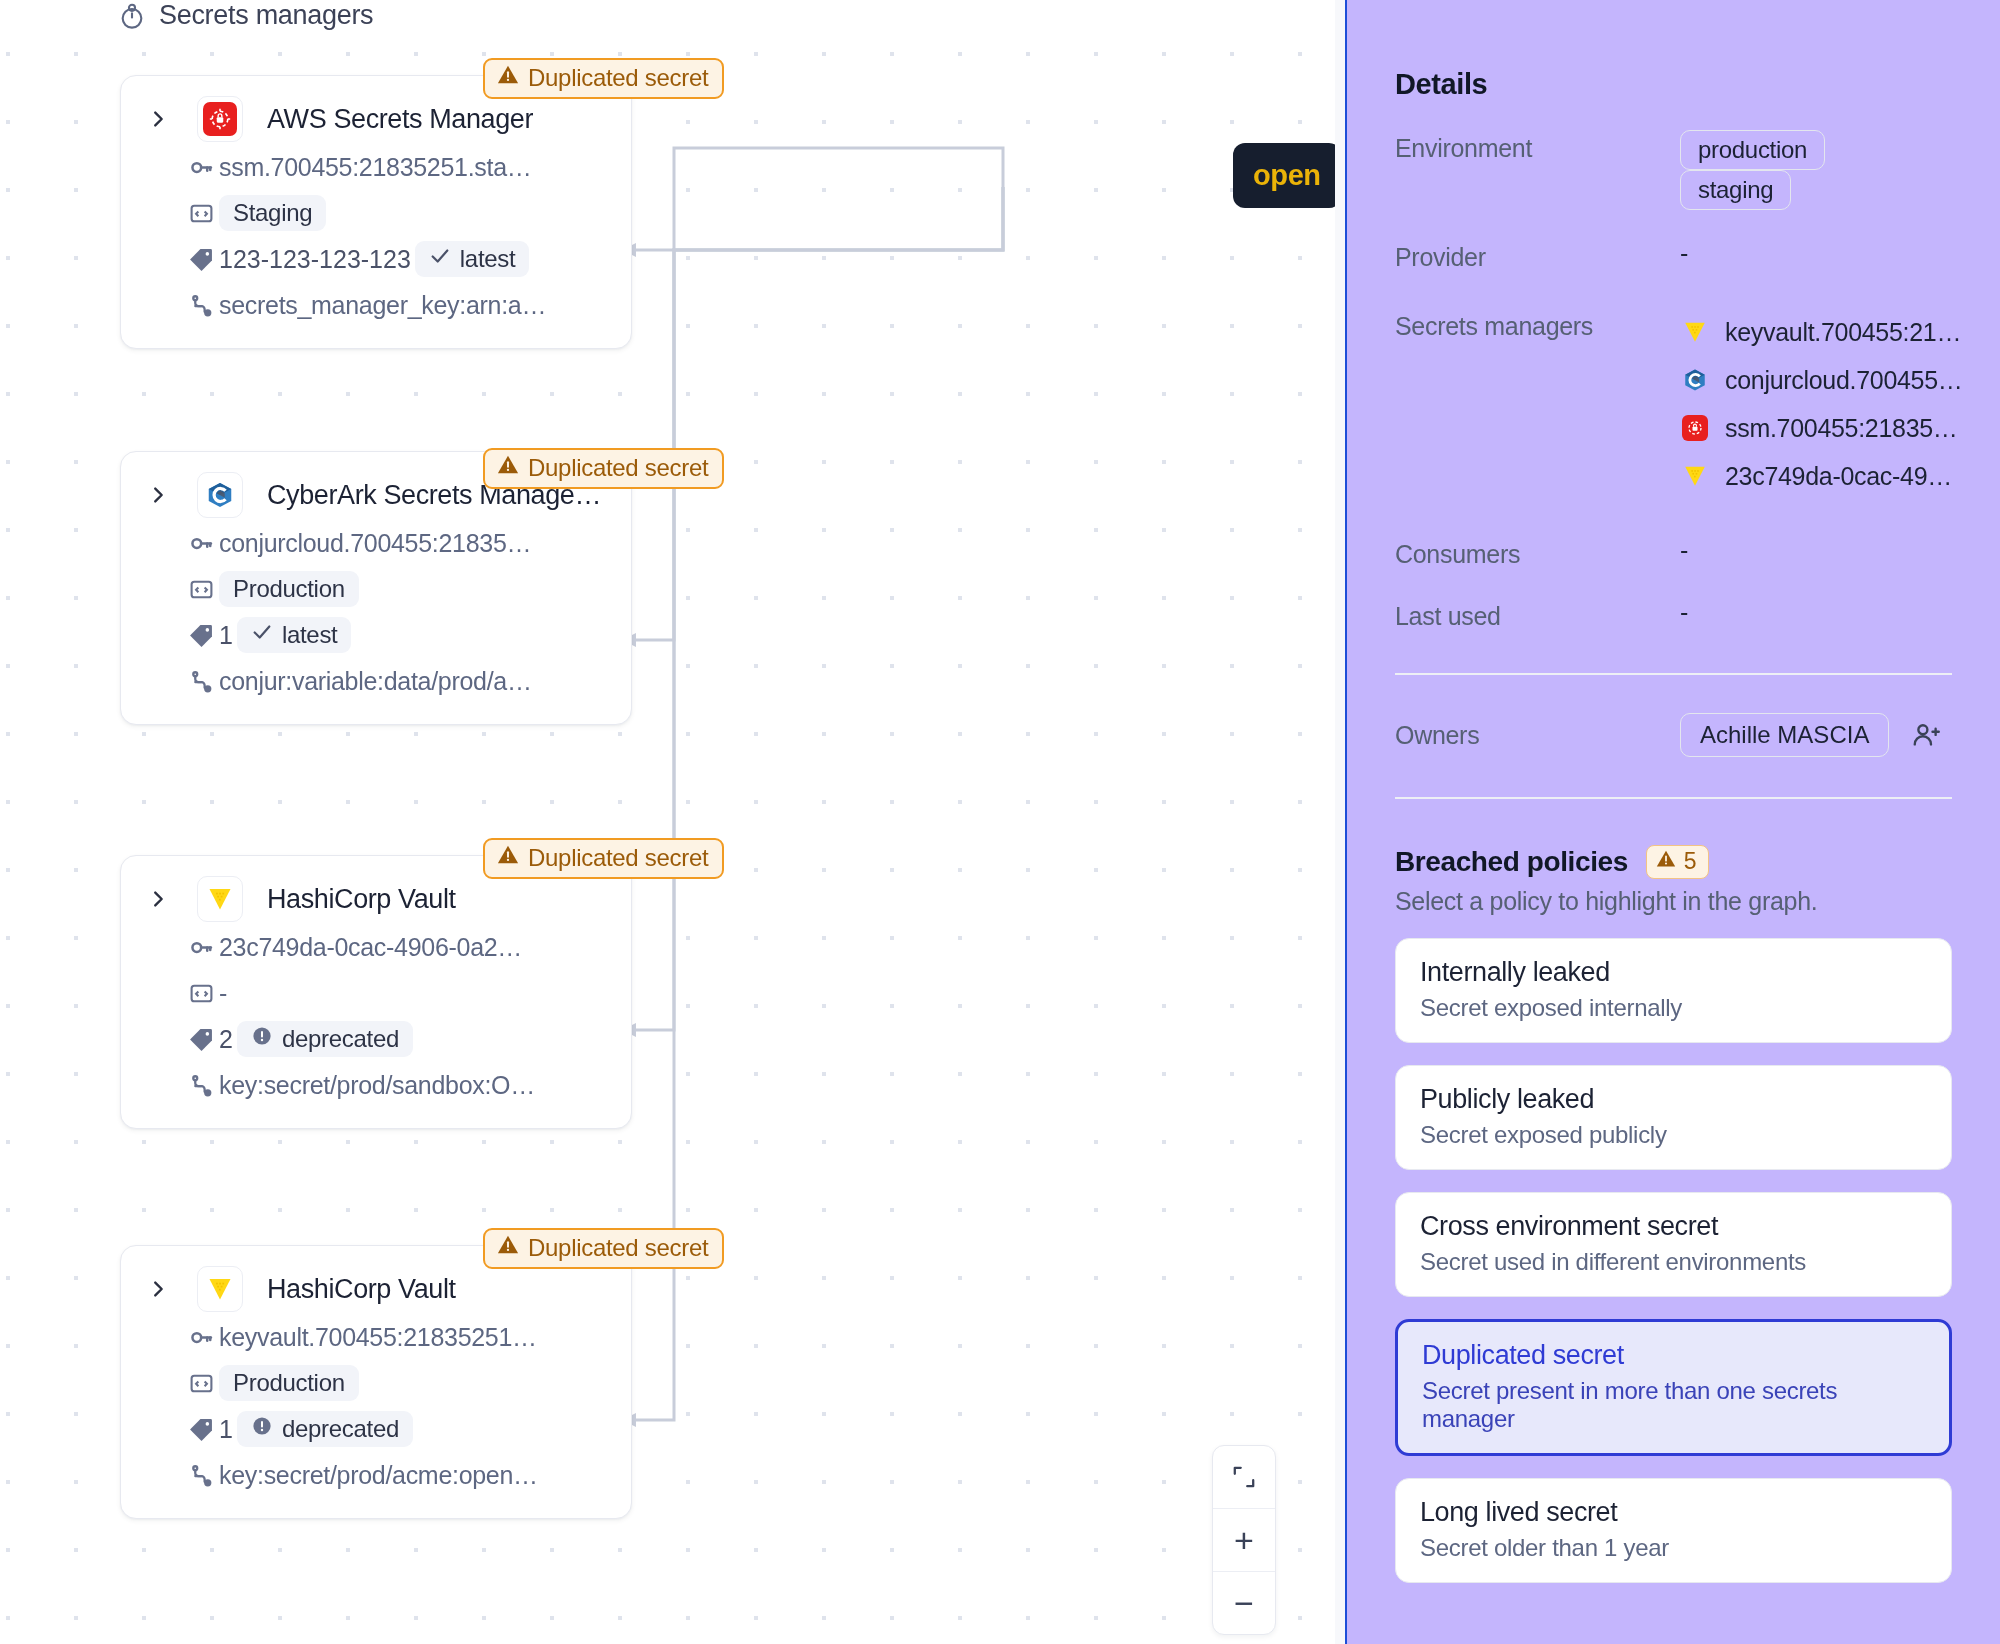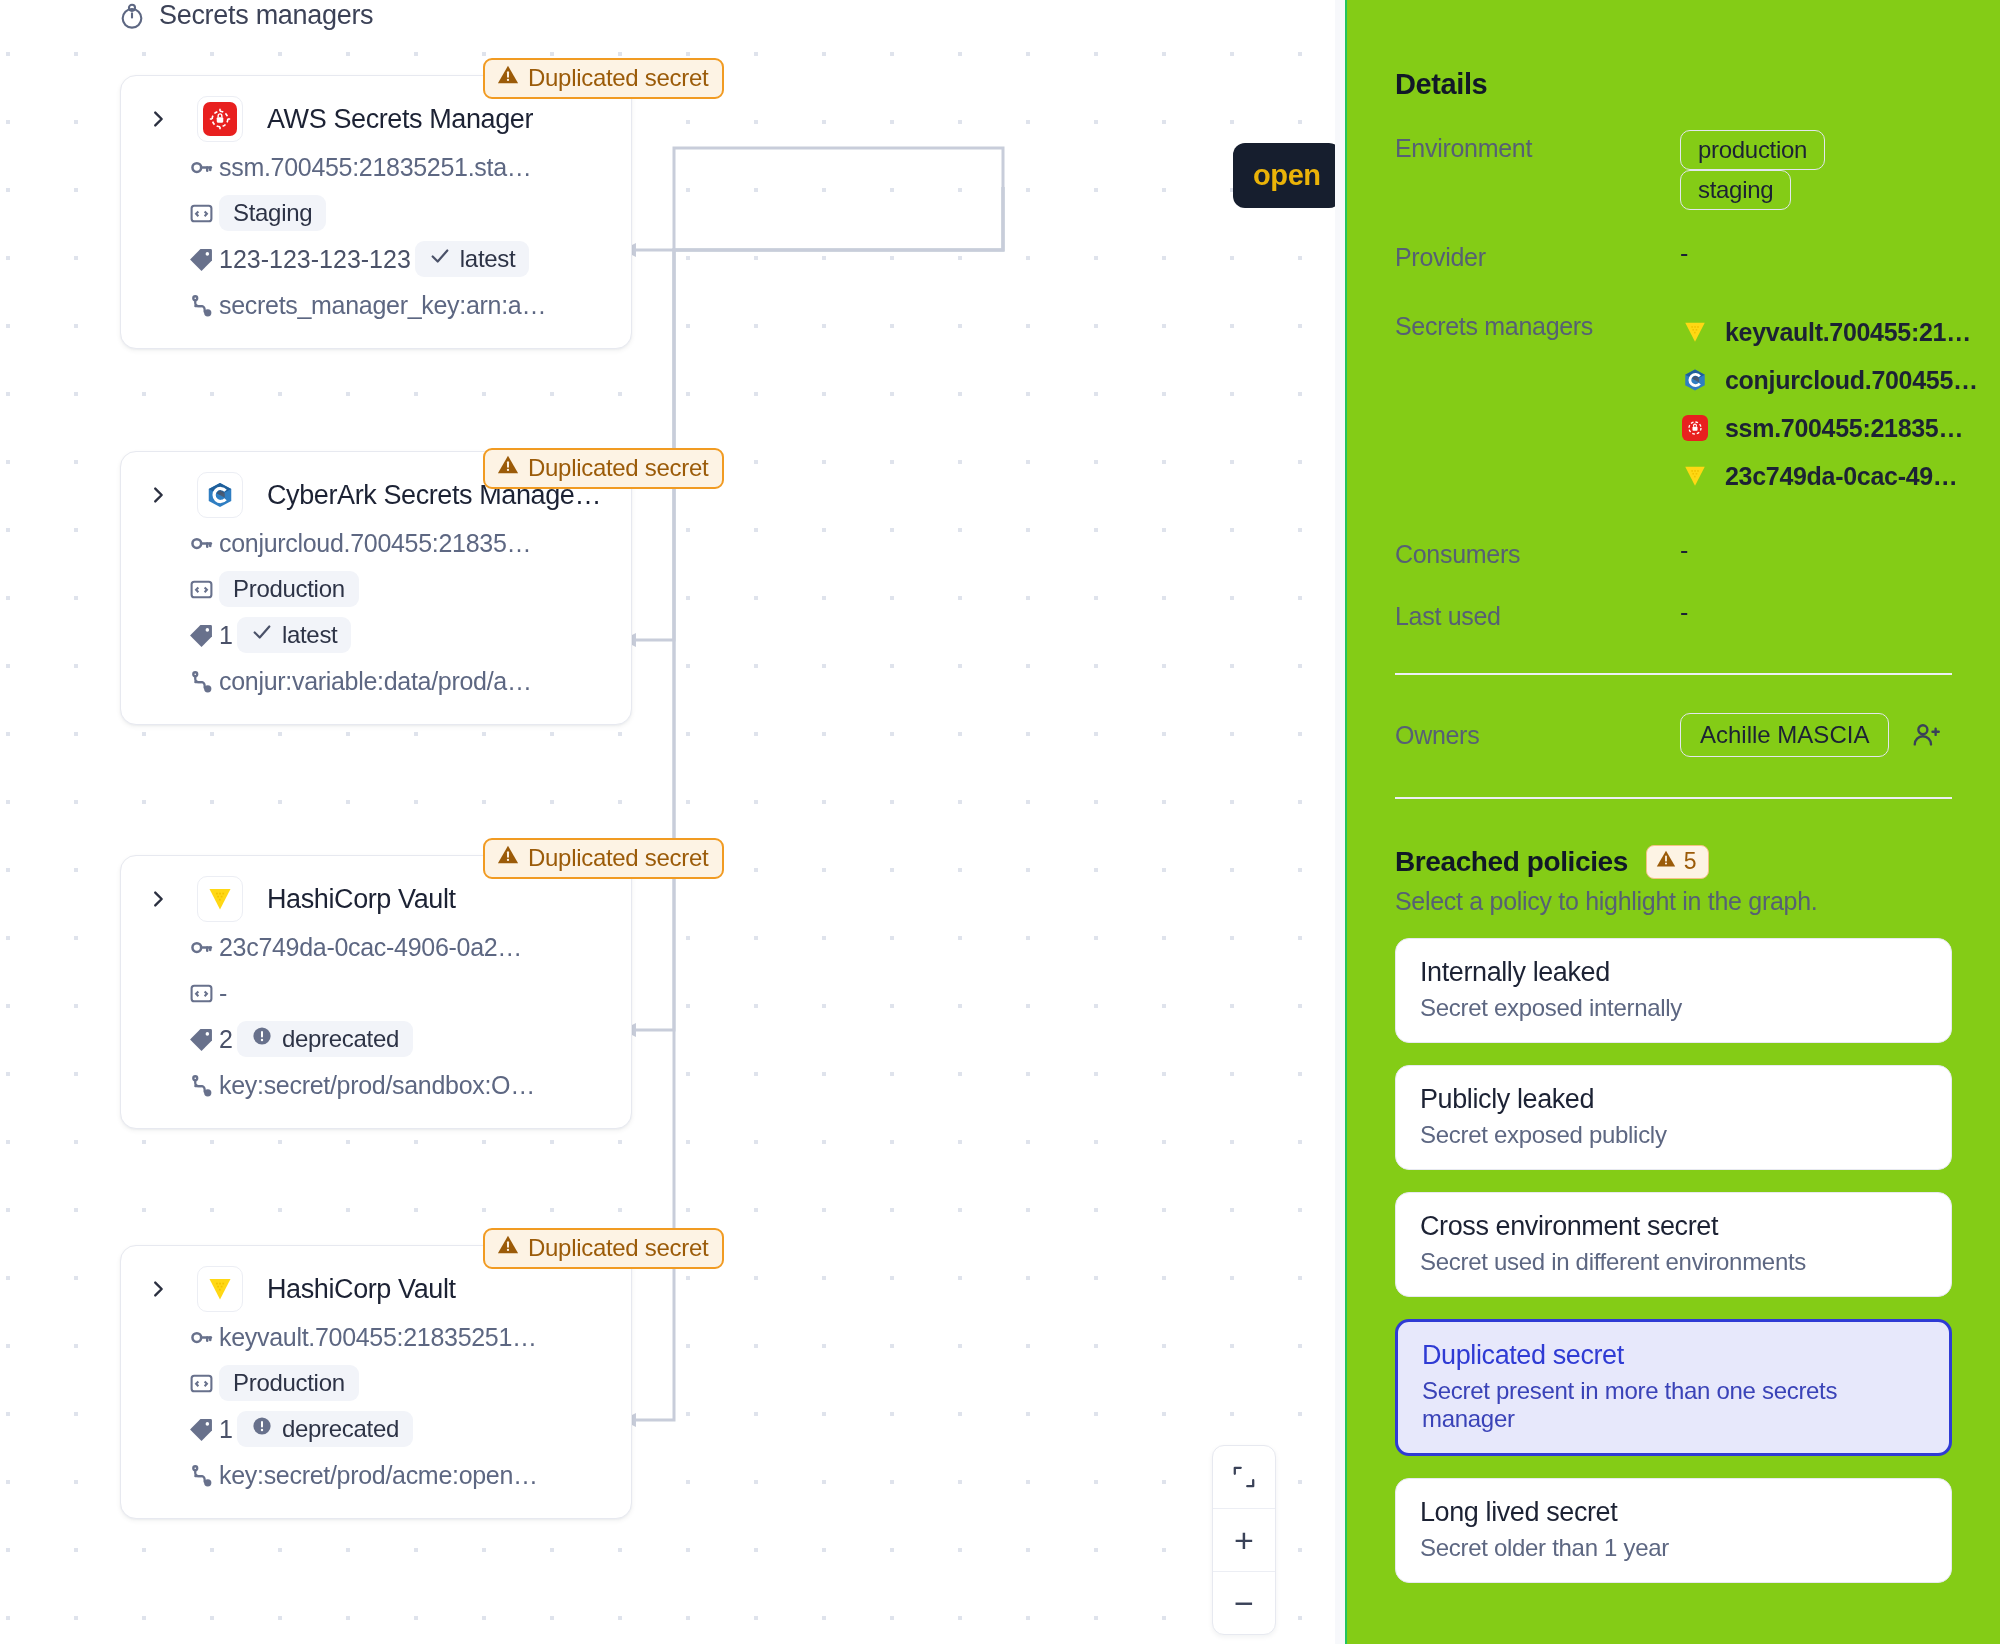--- a/index.html
+++ b/index.html
@@ -115,22 +115,22 @@
     color:#3a4258;
   }
   .zoomctl .sep { height: 0; border-top: 1.5px solid #eceef4; }
   .zm-plus { font-size: 34px; line-height: 1; }
   .zm-minus { font-size: 34px; line-height: 1; }
 
   
   .panel {
     position: absolute; right: 0; top: 0;
     width: 655px; height: 1644px;
-    background: #84cc16;
-    border-left: 2px solid #22c55e;
+    background: #c4b5fd;
+    border-left: 2px solid #1d4ed8;
     padding: 0 48px;
     overflow: hidden;
   }
   .panel-scrim { position:absolute; left:1335px; top:0; width:12px; height:1644px; background:#f7f8fb; }
 
   .panel h2 {
     font-size: 29px; color:#111827; font-weight: 700; letter-spacing: -0.4px;
     margin-top: 68px;
   }
   .kv {
@@ -146,21 +146,21 @@
   .chip {
     display: inline-flex; align-items:center;
     border: 1.5px solid #e3e6ee; border-radius: 10px;
     padding: 5px 17px; font-size: 24px; color:#1c2234;
     margin-right: 12px;
   }
   .sm-item { display:flex; align-items:center; gap: 15px; height: 48px; }
   .sm-item .sm-ico { width: 30px; height:30px; flex:0 0 30px; display:flex; align-items:center; justify-content:center; }
   .sm-item .sm-txt {
     font-size: 25px; color:#1c2234; letter-spacing:-0.3px;
-    white-space: nowrap; overflow:hidden; text-overflow: ellipsis; max-width: 300px; font-weight: bold;
+    white-space: nowrap; overflow:hidden; text-overflow: ellipsis; max-width: 300px;
   }
   .dash { font-size:25px; color:#1c2234; }
 
   .divider { border-top: 2px solid #edeff5; margin: 34px 0 0 0; }
 
   .owners-row { display:flex; align-items:center; margin-top: 38px; }
   .owners-row .k { width:285px; flex:0 0 285px; font-size:25px; color:#566074; letter-spacing:-0.3px; }
   .owner-chip {
     display:inline-flex; align-items:center;
     border:1.5px solid #e3e6ee; border-radius:10px;

